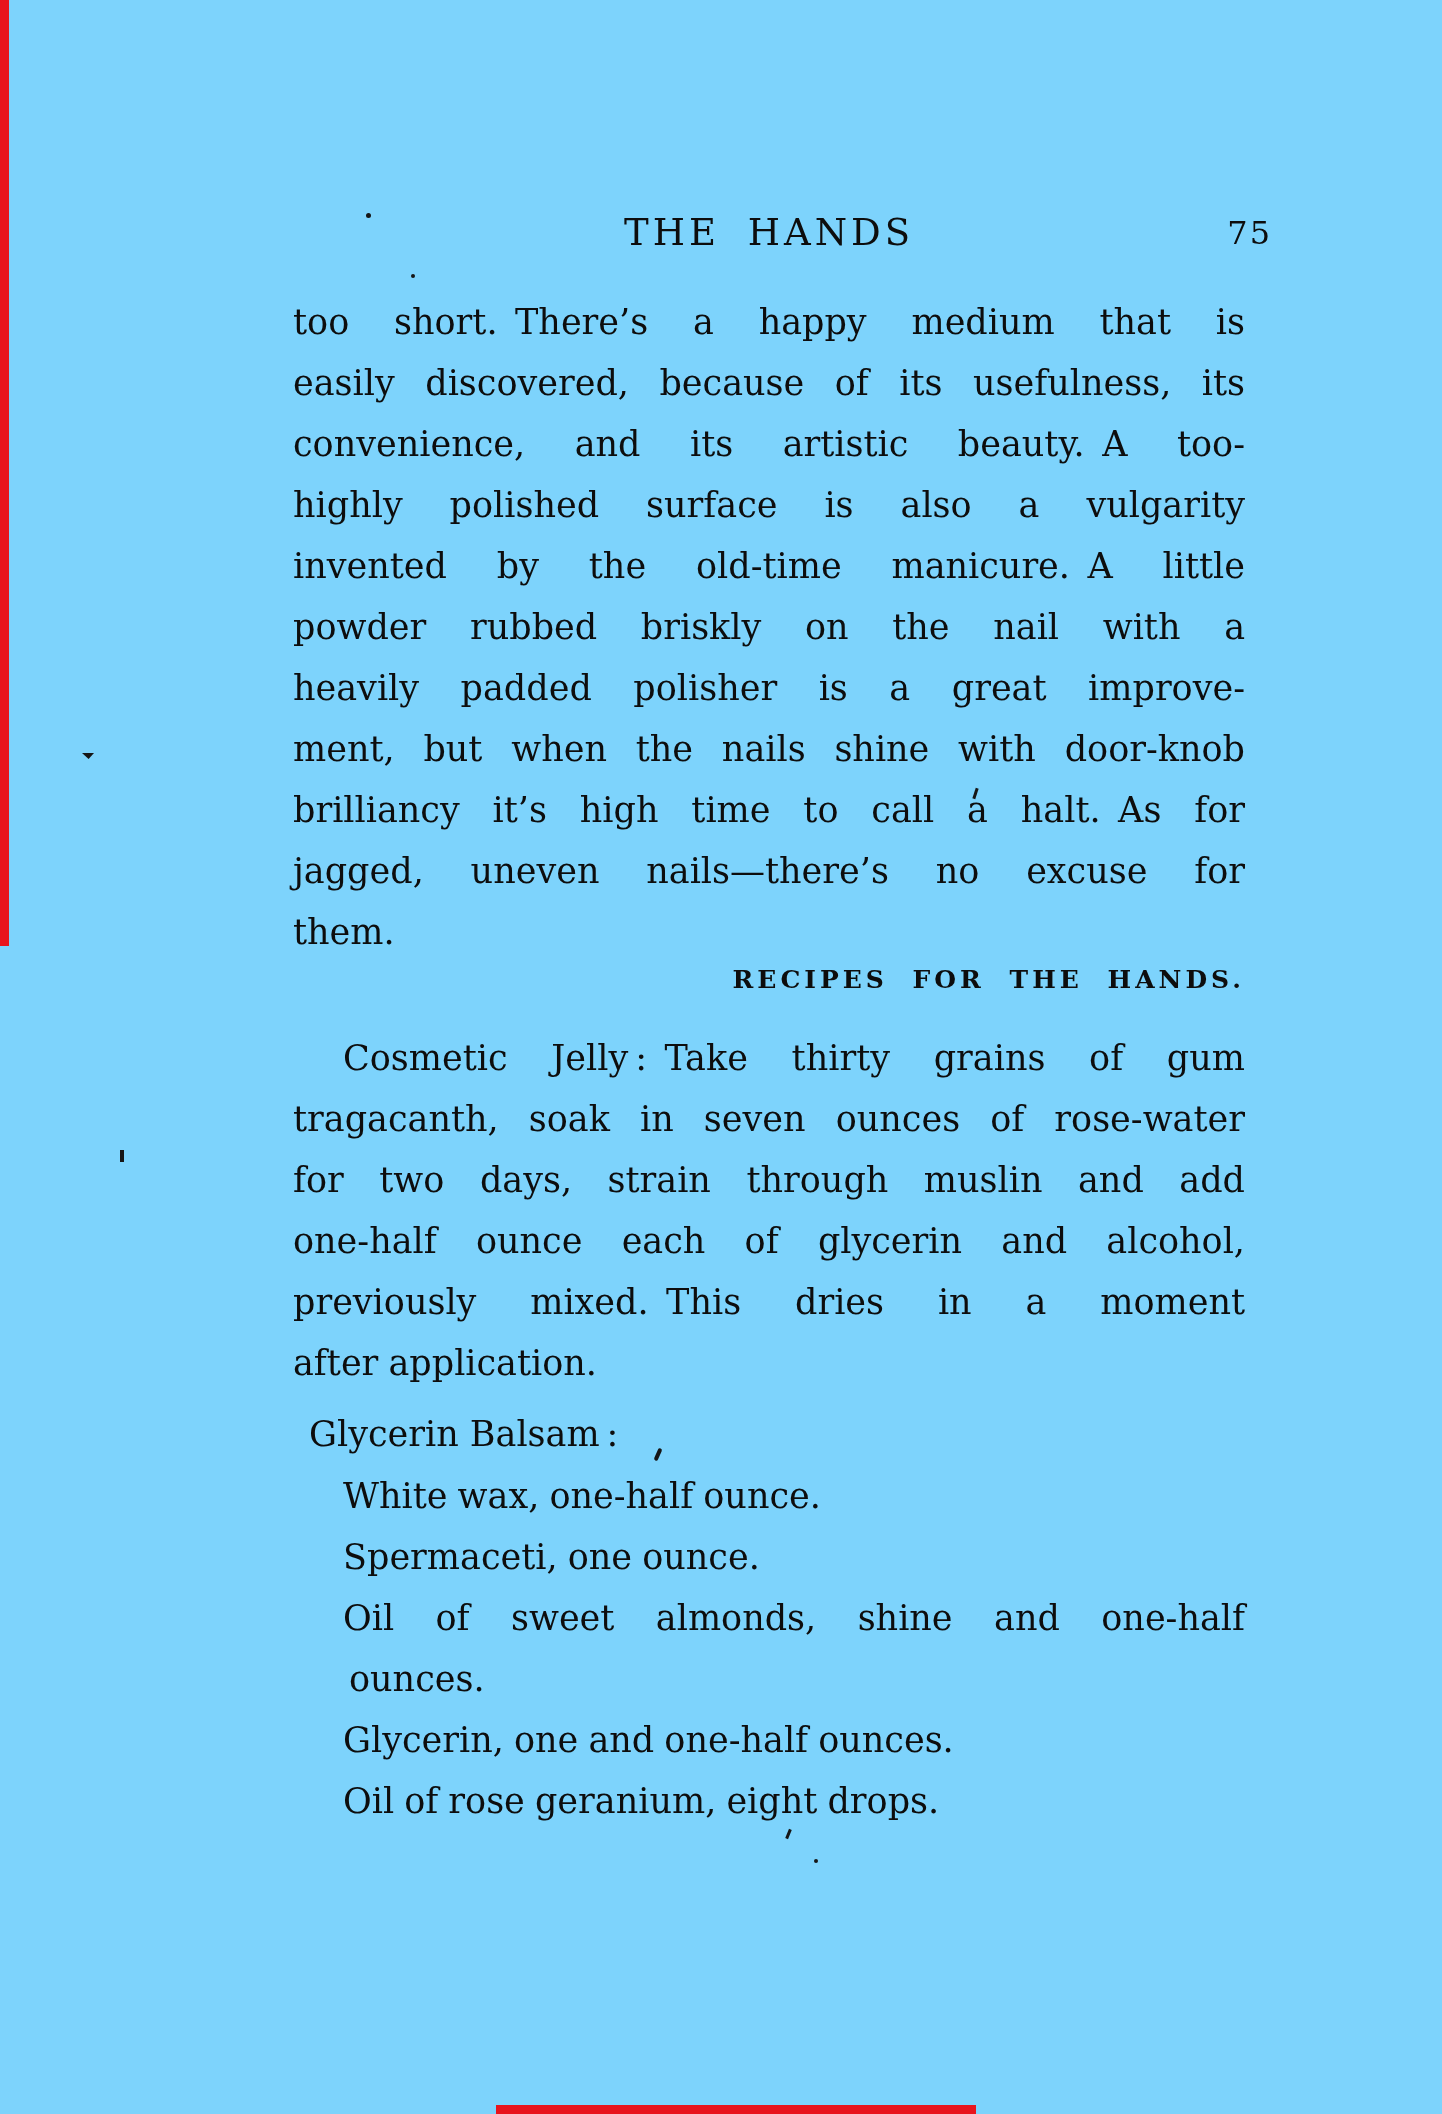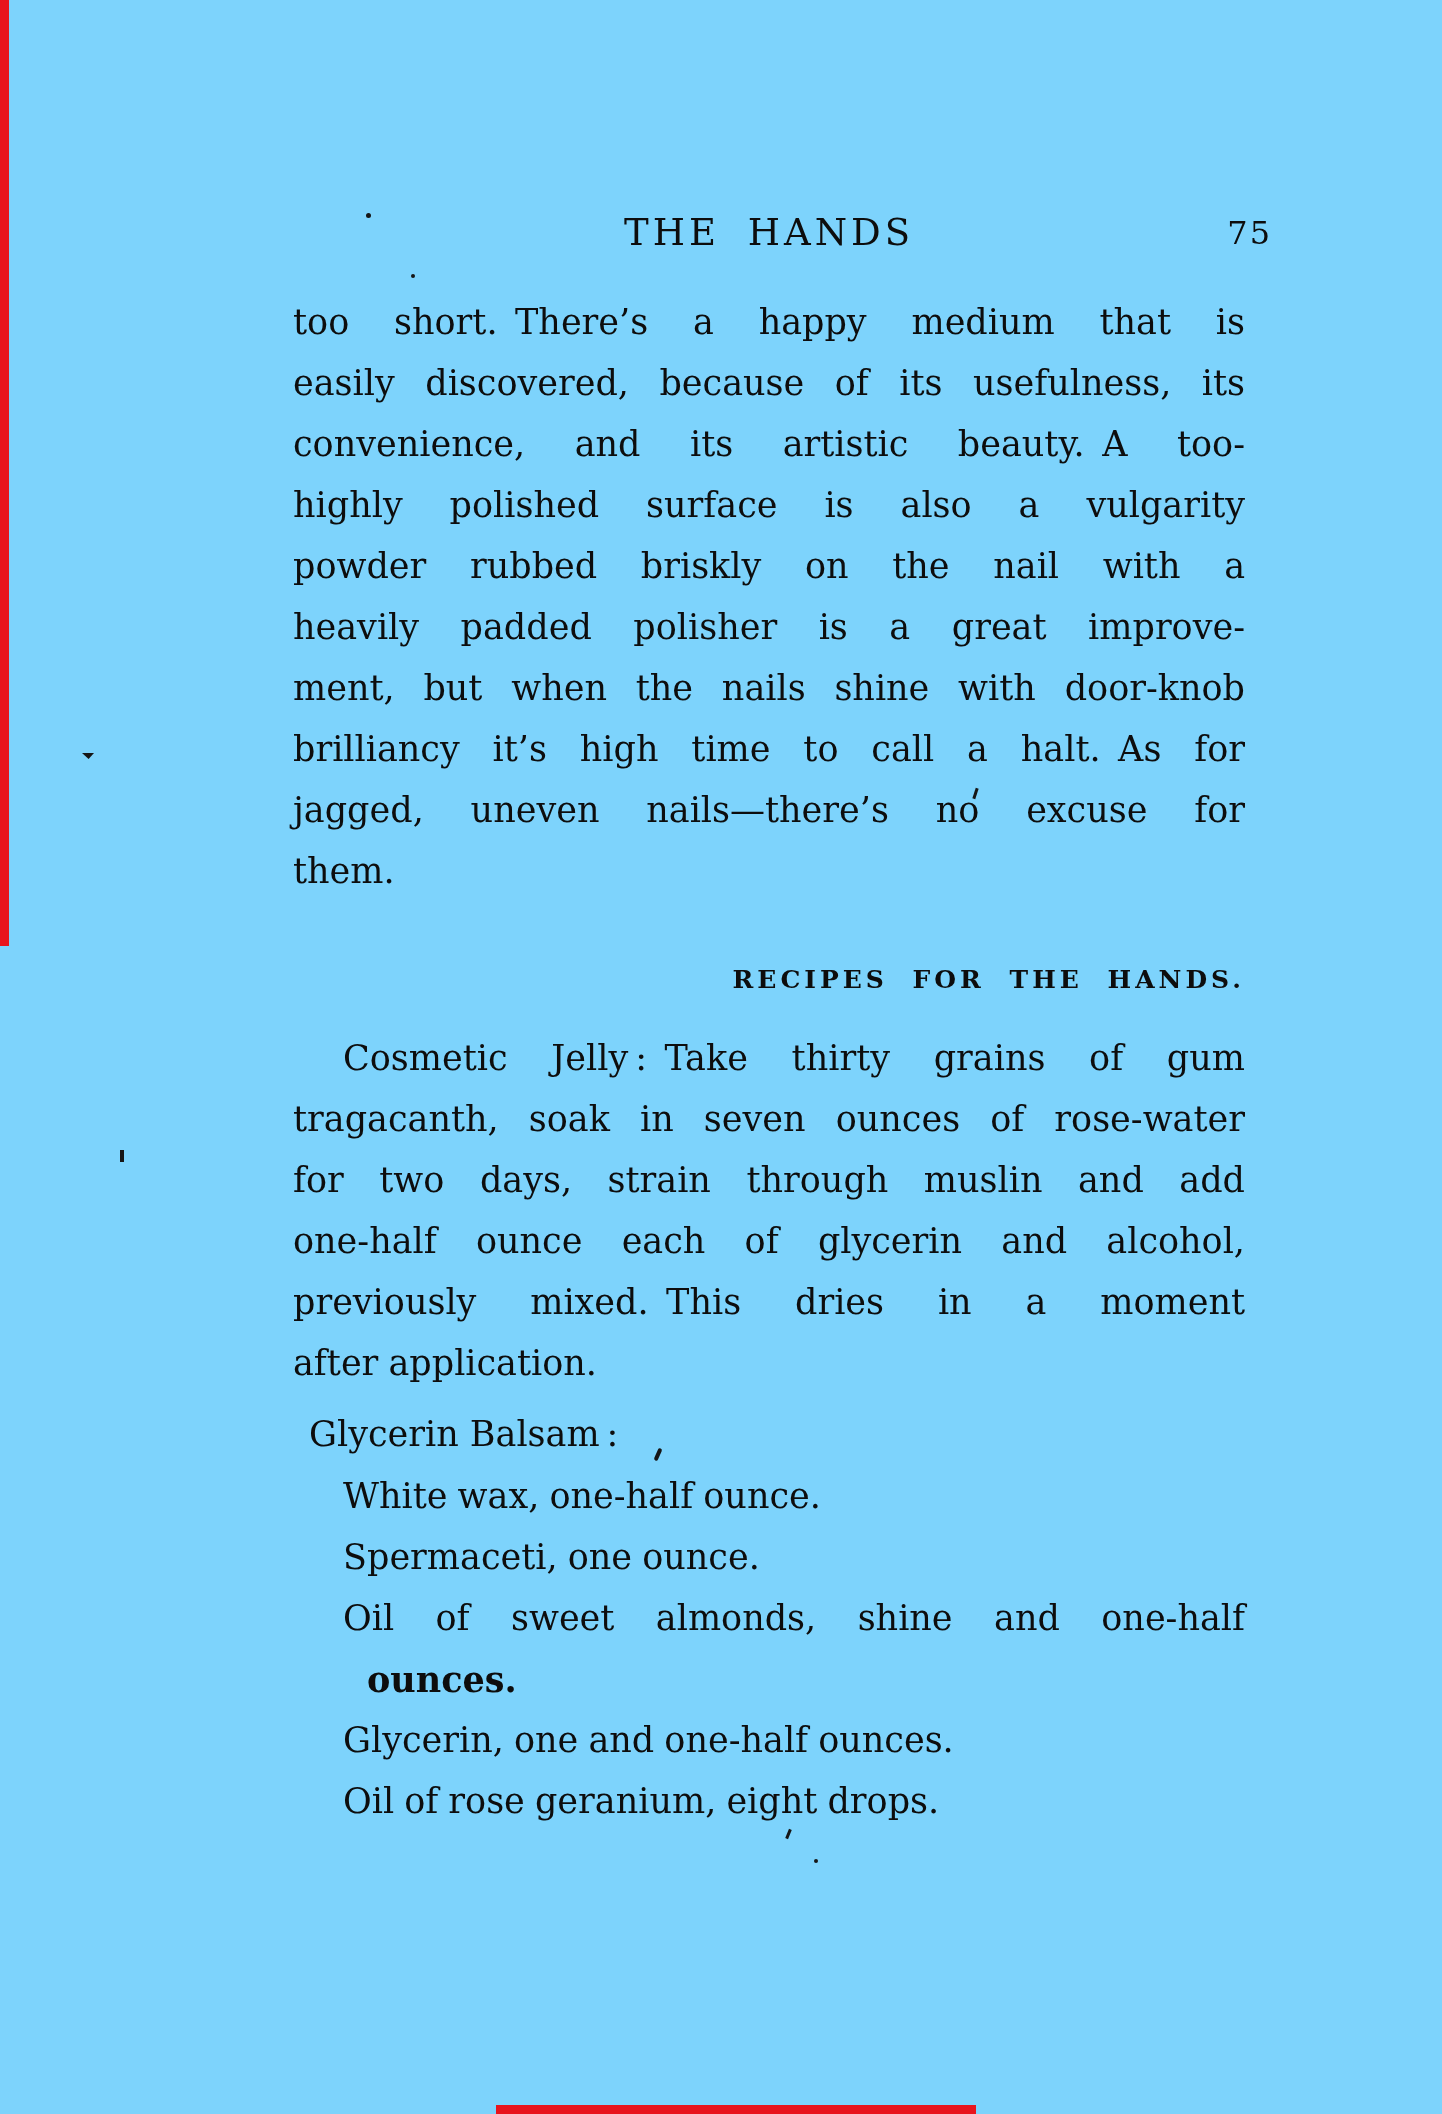--- a/index.html
+++ b/index.html
@@ -29,21 +29,21 @@
 
   
   .col{position:absolute;left:293px;width:952px;}
   .line{
     display:block;height:61px;line-height:61px;
     font-size:35px;word-spacing:-1px;white-space:pre;
   }
   .j{white-space:normal;text-align:justify;text-align-last:justify;}
   .ind1{margin-left:50px;}
   .ind1.j{margin-left:50px;width:902px;}
-  .ind2{margin-left:74px;font-weight:bold;}
+  .ind2{margin-left:56px;}
 
   #para1{top:292px;}
   #para2{top:1028px;}
   .section-heading{
     position:absolute;left:293px;top:960px;width:952px;height:40px;
     line-height:40px;text-align:right;
     font-size:25px;font-weight:700;letter-spacing:4px;word-spacing:12px;
   }
   #recipe-title{top:1404px;font-size:35px;line-height:61px;height:61px;margin-left:16px;}
   #recipe-list{top:1466px;}
@@ -61,20 +61,21 @@
   <div class="redbar bottom"></div>
 
   <div class="running-title">THE HANDS</div>
   <div class="page-number">75</div>
 
   <div class="col" id="para1">
     <div class="line j">too short. There’s a happy medium that is</div>
     <div class="line j">easily discovered, because of its usefulness, its</div>
     <div class="line j">convenience, and its artistic beauty. A too-</div>
     <div class="line j">highly polished surface is also a vulgarity</div>
+    <div class="line j">invented by the old-time manicure. A little</div>
     <div class="line j">powder rubbed briskly on the nail with a</div>
     <div class="line j">heavily padded polisher is a great improve-</div>
     <div class="line j">ment, but when the nails shine with door-knob</div>
     <div class="line j">brilliancy it’s high time to call a halt. As for</div>
     <div class="line j">jagged, uneven nails—there’s no excuse for</div>
     <div class="line">them.</div>
   </div>
 
   <div class="section-heading">RECIPES FOR THE HANDS.</div>
 

